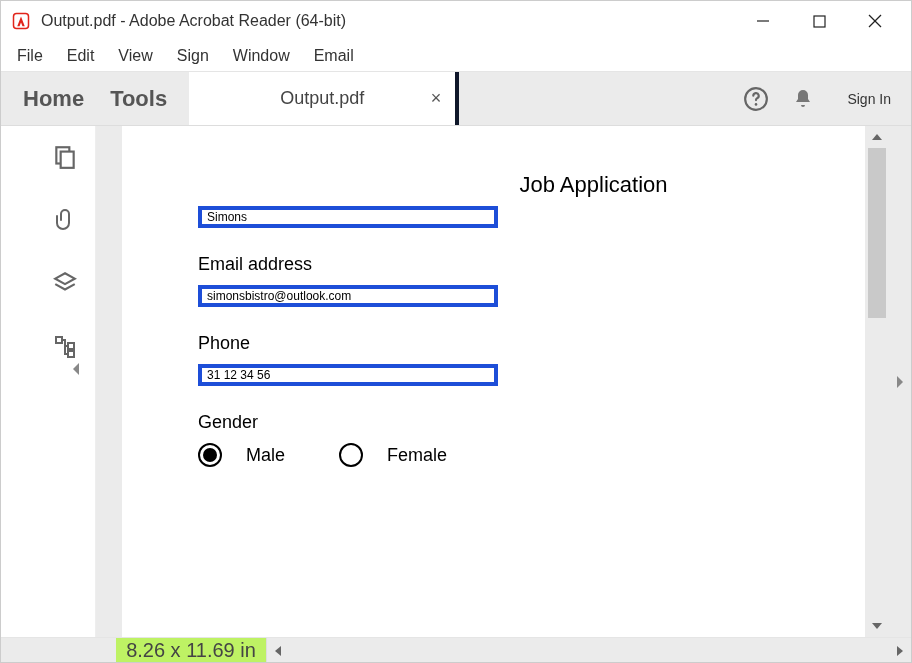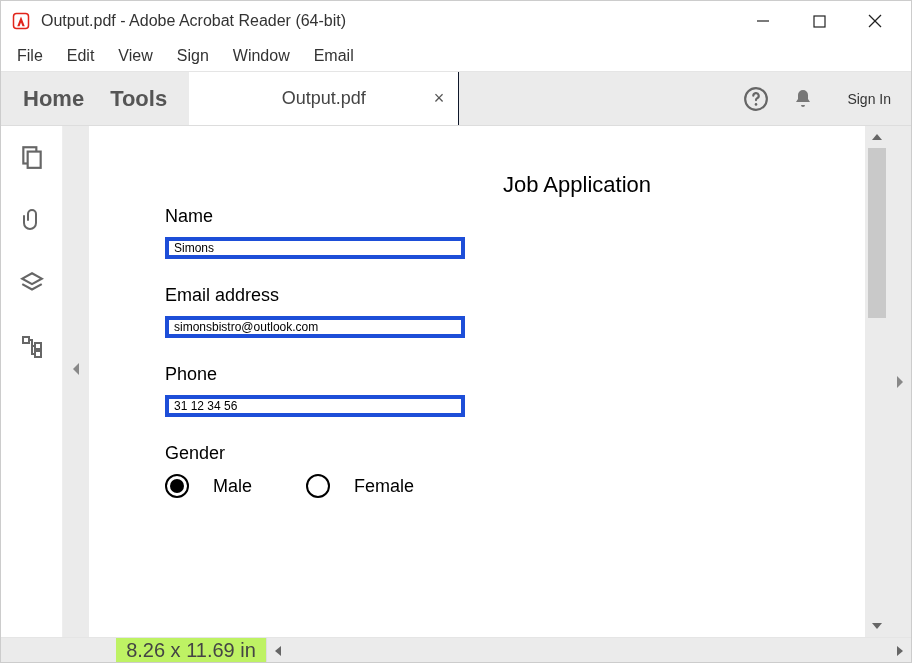--- a/index.html
+++ b/index.html
@@ -84,21 +84,21 @@
       font-size: 22px;
       color: #555;
     }
     .tab-doc {
       width: 270px;
       background: #fff;
       display: flex;
       align-items: center;
       justify-content: center;
       position: relative;
-      border-right: 1px solid #0f172a;
+      border-right: 4px solid #0f172a;
     }
     .tab-doc .label {
       font-size: 18px;
       color: #444;
     }
     .tab-doc .close {
       position: absolute;
       right: 14px;
       font-size: 18px;
       color: #555;
@@ -119,20 +119,21 @@
     .icon-btn {
       color: #666;
       display:flex;align-items:center;
     }
 
     
     .main {
       display: flex;
       height: 511px;
       position: relative;
+      padding-left: 33px;
     }
     .left-tools {
       width: 62px;
       background: #fff;
       display: flex;
       flex-direction: column;
       align-items: center;
       padding-top: 18px;
       gap: 34px;
       border-right: 1px solid #eee;
@@ -359,21 +360,20 @@
         <path d="M8 1 L2 7 L8 13" fill="#888"></path>
       </svg>
   </div>
 
   <div class="doc-wrap">
     <div style="width:26px;background:#ebebeb"></div>
     <div class="page">
       <h1>Job Application</h1>
 
       <div class="field-group">
-        <div class="field-label">Name</div>
         <input class="field-input" value="Simons" style="">
       </div>
 
       <div class="field-group">
         <div class="field-label">Email address</div>
         <input class="field-input" value="simonsbistro@outlook.com" style="">
       </div>
 
       <div class="field-group">
         <div class="field-label">Phone</div>

